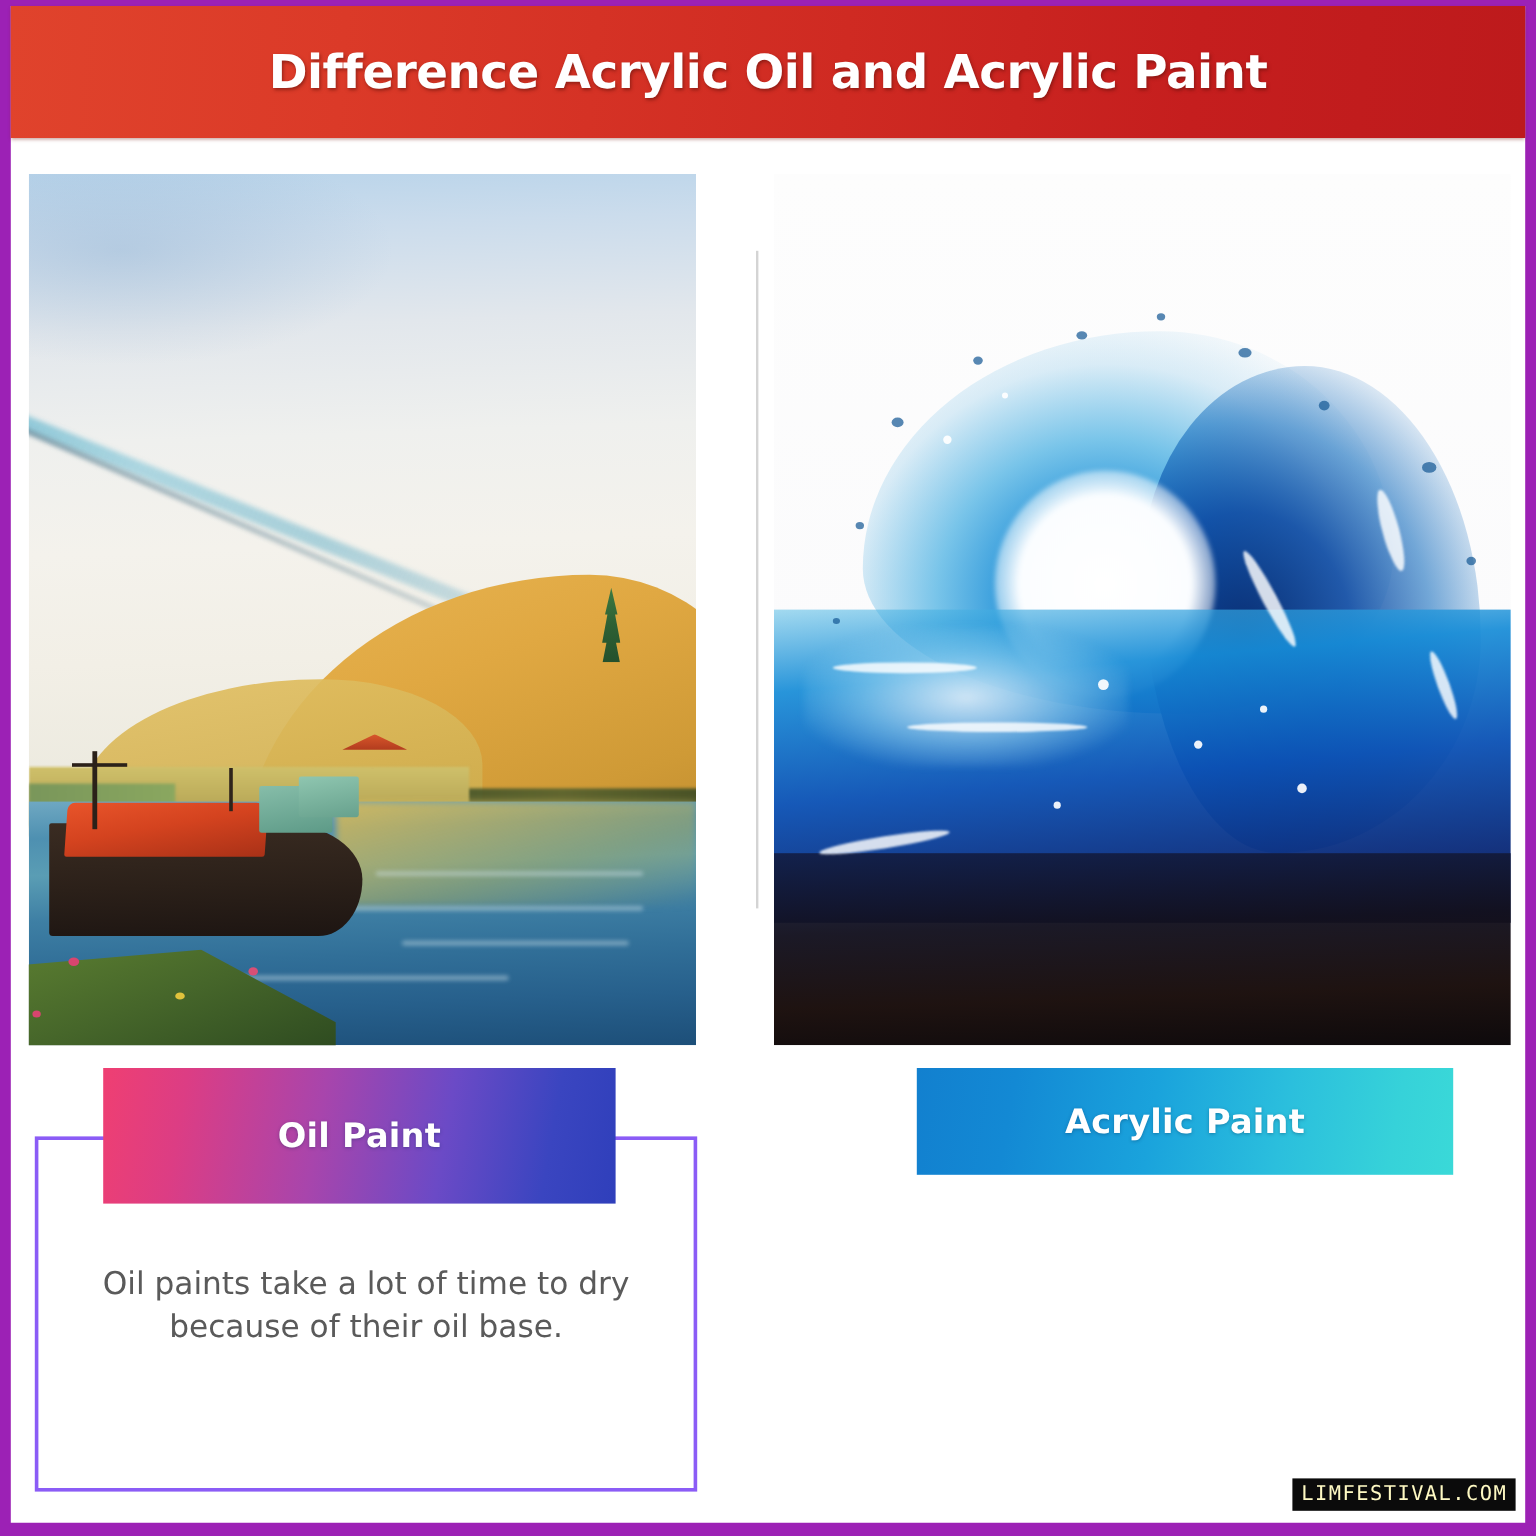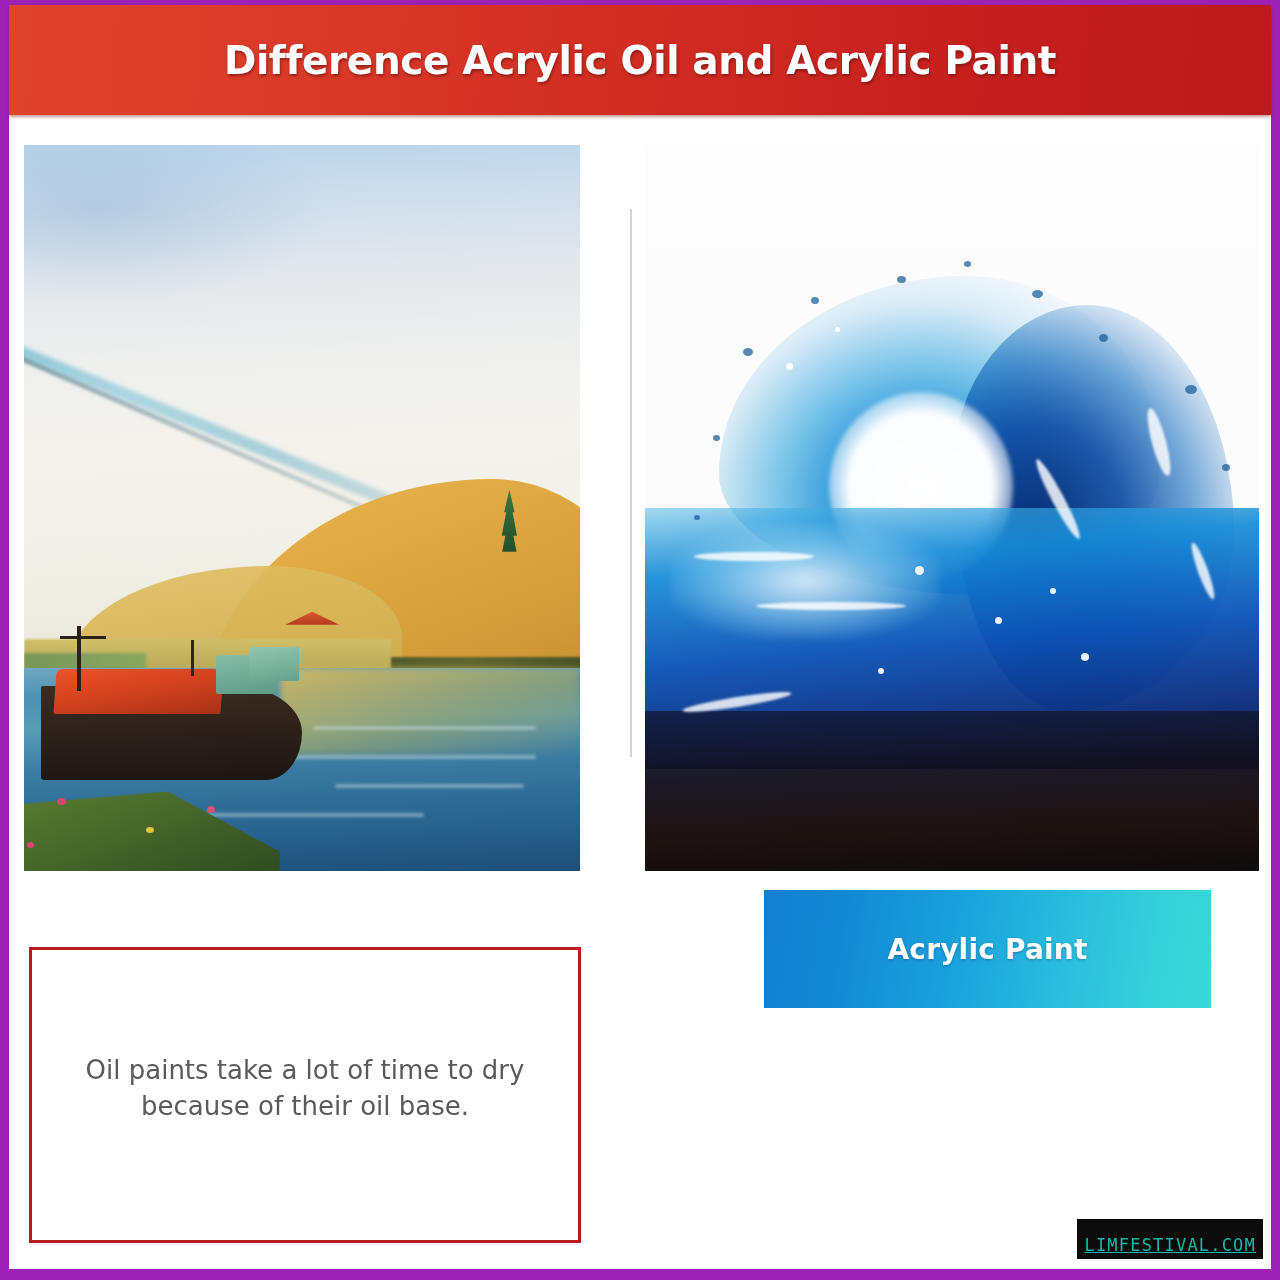--- a/index.html
+++ b/index.html
@@ -368,37 +368,37 @@
     z-index: 6;
   }
   #oil-label-banner {
     left: 77px; top: 885px;
     width: 427px; height: 113px;
     background: linear-gradient(100deg,
       #ef3f72 0%, #dc3d84 16%, #a845ac 42%, #6b4ac6 66%, #3a45c0 86%, #2f3fbb 100%);
   }
   #acrylic-label-banner {
     left: 755px; top: 885px;
-    width: 447px; height: 118px;
+    width: 447px; height: 89px;
     background: linear-gradient(100deg,
       #1280cf 0%, #1389d4 18%, #1aa3dc 44%, #2bbfdd 68%, #36d2d9 88%, #3ad9d8 100%);
   }
   .label-text {
     color: #ffffff;
     font-size: 28px;
     font-weight: bold;
     letter-spacing: 0.2px;
     text-shadow: 0 1px 3px rgba(0,40,80,0.35);
     font-family: "DejaVu Sans", sans-serif;
   }
 
   
   .desc-box {
     position: absolute;
-    border: 3px solid #b91c1c;
+    border: 3px solid #8b5cf6;
     background: #ffffff;
     display: flex;
     align-items: center;
     z-index: 3;
     padding: 8px 16px 20px 16px;
   }
   #oil-desc-box     { left: 20px;  top: 942px; width: 552px; height: 296px; }
   #acrylic-desc-box { left: 708px; top: 942px; width: 551px; height: 292px; }
 
   .desc-text {
@@ -408,27 +408,26 @@
     text-align: center;
     font-family: "DejaVu Sans", sans-serif;
   }
 
   
   #watermark {
     position: absolute;
     right: 8px;
     bottom: 10px;
     background: #0b0b0b;
-    color: #14b8a6;
+    color: #fef9c3;
     font-family: "DejaVu Sans Mono", monospace;
     font-size: 17px;
     letter-spacing: 1.2px;
-    padding: 16px 7px 4px 7px;
+    padding: 3px 7px 4px 7px;
     z-index: 9;
-    text-decoration: underline;
   }
 </style>
 </head>
 <body>
 
 <div id="page">
 
   <div id="header-banner">
     <h1 id="header-title">Difference Acrylic Oil and Acrylic Paint</h1>
   </div>
@@ -513,20 +512,23 @@
         <div class="wave-splat" style="left:74%;top:26%;width:9px;height:8px;"></div>
         <div class="wave-splat" style="left:88%;top:33%;width:12px;height:9px;"></div>
         <div class="wave-splat" style="left:94%;top:44%;width:8px;height:7px;"></div>
       </div>
     </div>
   </div>
 
   <div id="oil-desc-box" class="desc-box">
     <p class="desc-text">Oil paints take a lot of time to dry because of their oil base.</p>
   </div>
+  <div id="oil-label-banner" class="label-banner">
+    <span class="label-text">Oil Paint</span>
+  </div>
 
   <div id="acrylic-label-banner" class="label-banner">
     <span class="label-text">Acrylic Paint</span>
   </div>
 
   <div id="watermark">LIMFESTIVAL.COM</div>
 
 </div>
 
 </body></html>

